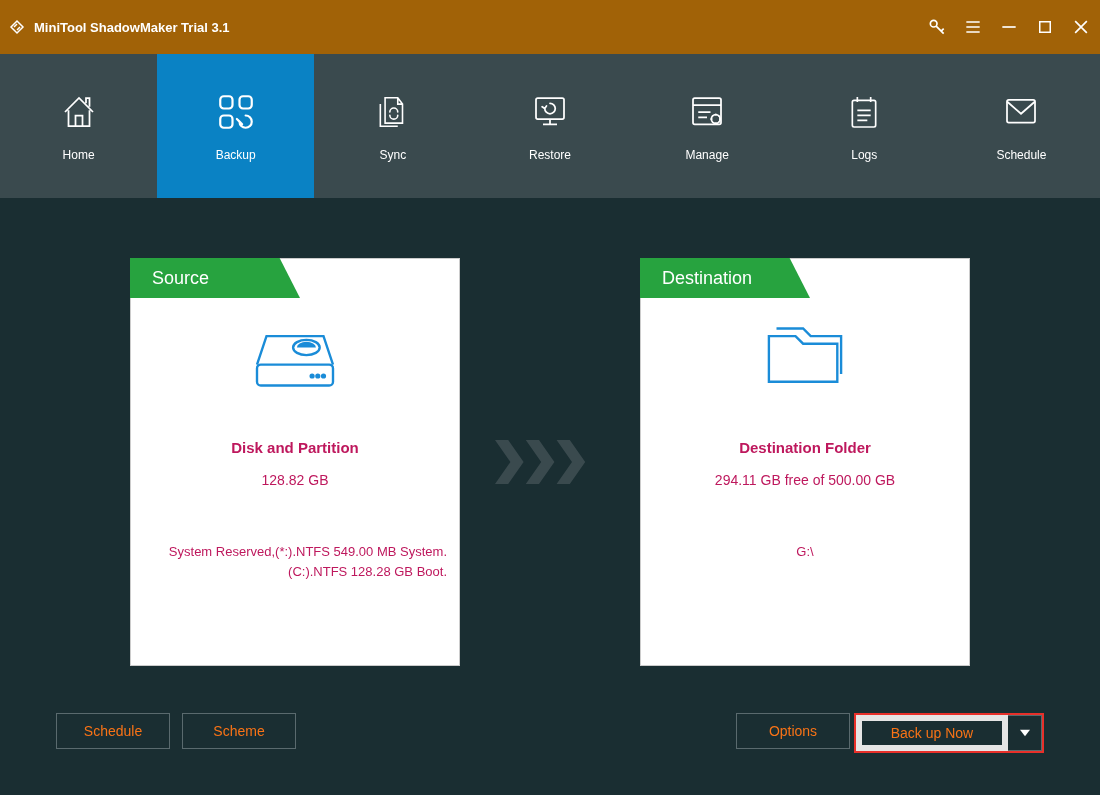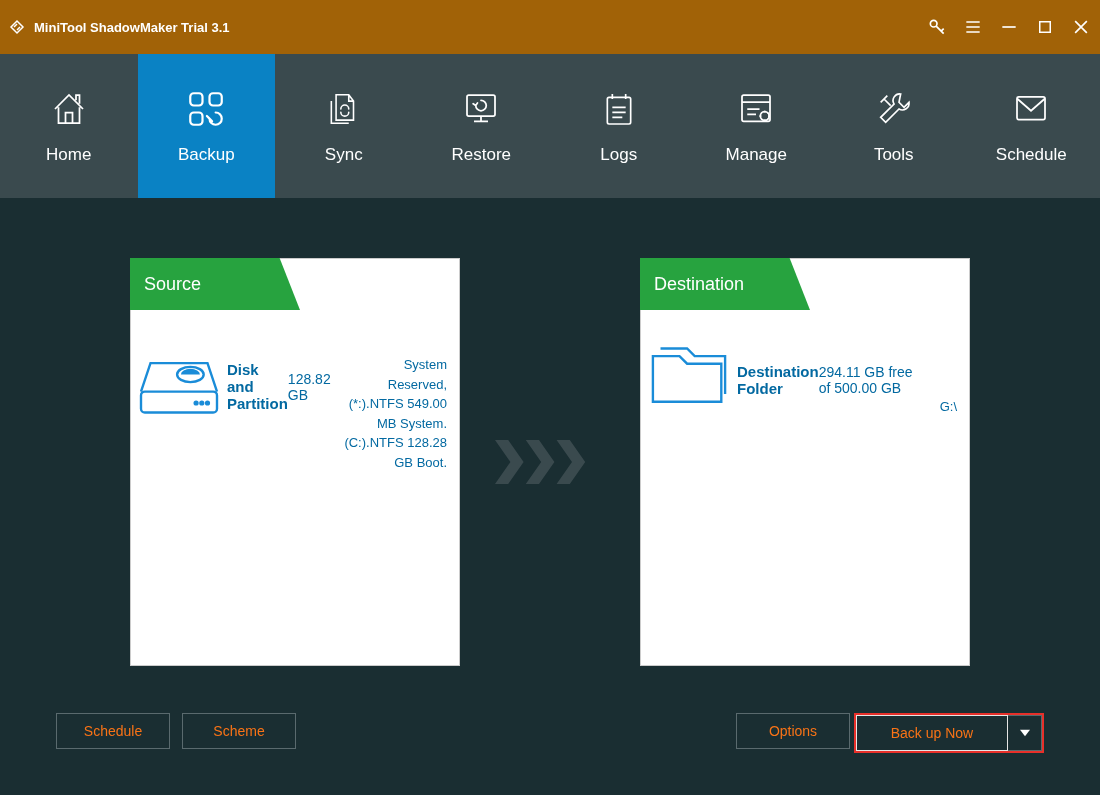--- a/index.html
+++ b/index.html
@@ -8,40 +8,40 @@
 .titlebar { height: 54px; background: #a16207; display: flex; align-items: center; padding: 0 8px; }
 .titlebar-logo { width: 18px; height: 18px; margin-right: 8px; }
 .titlebar-text { font-size: 13px; font-weight: bold; }
 .titlebar-controls { margin-left: auto; display: flex; align-items: center; gap: 14px; }
 .tb-icon { width: 22px; height: 22px; display: flex; align-items: center; justify-content: center; cursor: pointer; }
 
 .navbar { height: 144px; background: #3a4a4e; display: flex; }
 .nav-item { flex: 1; display: flex; flex-direction: column; align-items: center; justify-content: center; cursor: pointer; gap: 14px; }
 .nav-item.active { background: #0a82c4; }
 .nav-icon { width: 44px; height: 44px; display: flex; align-items: center; justify-content: center; }
-.nav-label { font-size: 17px; }
+.nav-label { font-size: 12px; }
 
 .content { padding: 60px 130px 30px; display: flex; align-items: center; justify-content: space-between; }
 .card { width: 330px; height: 408px; background: #fff; border: 1px solid #ccc; position: relative; cursor: pointer; }
-.card-tab { position: absolute; top: -1px; left: -1px; height: 52px; width: 170px; background: #27a33f; color: #fff; font-size: 18px; display: flex; align-items: center; padding-left: 14px; clip-path: polygon(0 0, 88% 0, 100% 100%, 0 100%); }
-.card-body { padding-top: 58px; display: flex; flex-direction: row; align-items: center; color: #0369a1; }
+.card-tab { position: absolute; top: -1px; left: -1px; height: 40px; width: 170px; background: #27a33f; color: #fff; font-size: 18px; display: flex; align-items: center; padding-left: 22px; clip-path: polygon(0 0, 88% 0, 100% 100%, 0 100%); }
+.card-body { padding-top: 38px; display: flex; flex-direction: column; align-items: center; color: #be185d; }
 .card-icon { margin: 22px 0 40px; }
 .card-title { font-weight: bold; font-size: 15px; margin-bottom: 16px; }
 .card-size { font-size: 14px; margin-bottom: 16px; }
 .card-detail { font-size: 13px; text-align: right; line-height: 1.5; padding: 0 12px; margin-top: 38px; }
 
 .arrows { display: flex; gap: 2px; }
 
 .footer { position: absolute; bottom: 42px; left: 0; right: 0; padding: 0 56px; display: flex; }
 .btn { border: 1px solid #5a6a6e; background: transparent; color: #f97316; height: 36px; display: flex; align-items: center; justify-content: center; font-size: 14px; cursor: pointer; }
 .btn-left { width: 114px; margin-right: 12px; }
 .btn-right { width: 114px; }
 .footer-right { margin-left: auto; display: flex; gap: 4px; }
 .btn-backup-wrap { display: flex; border: 2px solid #e8302a; }
-.btn-backup { width: 152px; border: 1px solid #e5e5e5; }
+.btn-backup { width: 152px; border: 6px solid #e5e5e5; }
 .btn-drop { width: 34px; border: 1px solid #5a6a6e; border-left: none; }
 </style>
 </head>
 <body>
 
 <div class="titlebar">
   <span class="titlebar-logo">
     <svg viewBox="0 0 24 24" width="18" height="18" fill="none" stroke="#fff" stroke-width="2">
         <path d="M4 12 L12 4 L20 12 L12 20 Z"></path>
         <path d="M8 12 L12 8 M12 16 L16 12"></path>
@@ -113,46 +113,37 @@
       <svg viewBox="0 0 48 48" width="42" height="42" fill="none" stroke="#fff" stroke-width="2">
           <rect x="8" y="8" width="32" height="24" rx="2"></rect>
           <path d="M16 38 H32 M24 32 V38"></path>
           <path d="M24 14 A6 6 0 1 1 18 20 M18 20 L15 18 M18 20 L20 17" stroke-linecap="round"></path>
         </svg>
     </span>
     <span class="nav-label">Restore</span>
   </div>
   <div class="nav-item">
     <span class="nav-icon">
-      <svg viewBox="0 0 48 48" width="40" height="40" fill="none" stroke="#fff" stroke-width="2">
-          <rect x="10" y="10" width="28" height="32" rx="2"></rect>
-          <path d="M16 6 V12 M32 6 V12 M16 22 H32 M16 28 H32 M16 34 H28"></path>
-        </svg>
-    </span>
-    <span class="nav-label">Logs</span>
-  </div>
-  <div class="nav-item">
-    <span class="nav-icon">
       <svg viewBox="0 0 48 48" width="42" height="42" fill="none" stroke="#fff" stroke-width="2">
           <rect x="8" y="8" width="32" height="30" rx="2"></rect>
           <path d="M8 16 H40 M14 24 H28 M14 30 H24"></path>
           <circle cx="34" cy="32" r="5"></circle>
           <path d="M34 26 V28 M34 36 V38 M28 32 H30 M38 32 H40 M30 28 L31 29 M37 35 L38 36 M30 36 L31 35 M37 29 L38 28"></path>
         </svg>
     </span>
     <span class="nav-label">Manage</span>
   </div>
   <div class="nav-item">
     <span class="nav-icon">
       <svg viewBox="0 0 48 48" width="40" height="40" fill="none" stroke="#fff" stroke-width="2">
-          <path d="M32 6 A8 8 0 0 0 24 18 L8 34 L14 40 L30 24 A8 8 0 0 0 42 16 L36 22 L30 16 Z"></path>
-          <path d="M12 12 L20 20 M8 16 L16 8"></path>
-        </svg>
-    </span>
-    <span class="nav-label">Tools</span>
+          <rect x="10" y="10" width="28" height="32" rx="2"></rect>
+          <path d="M16 6 V12 M32 6 V12 M16 22 H32 M16 28 H32 M16 34 H28"></path>
+        </svg>
+    </span>
+    <span class="nav-label">Logs</span>
   </div>
   <div class="nav-item">
     <span class="nav-icon">
       <svg viewBox="0 0 48 48" width="42" height="42" fill="none" stroke="#fff" stroke-width="2">
           <rect x="8" y="10" width="32" height="26" rx="2"></rect>
           <path d="M8 12 L24 26 L40 12"></path>
         </svg>
     </span>
     <span class="nav-label">Schedule</span>
   </div>

